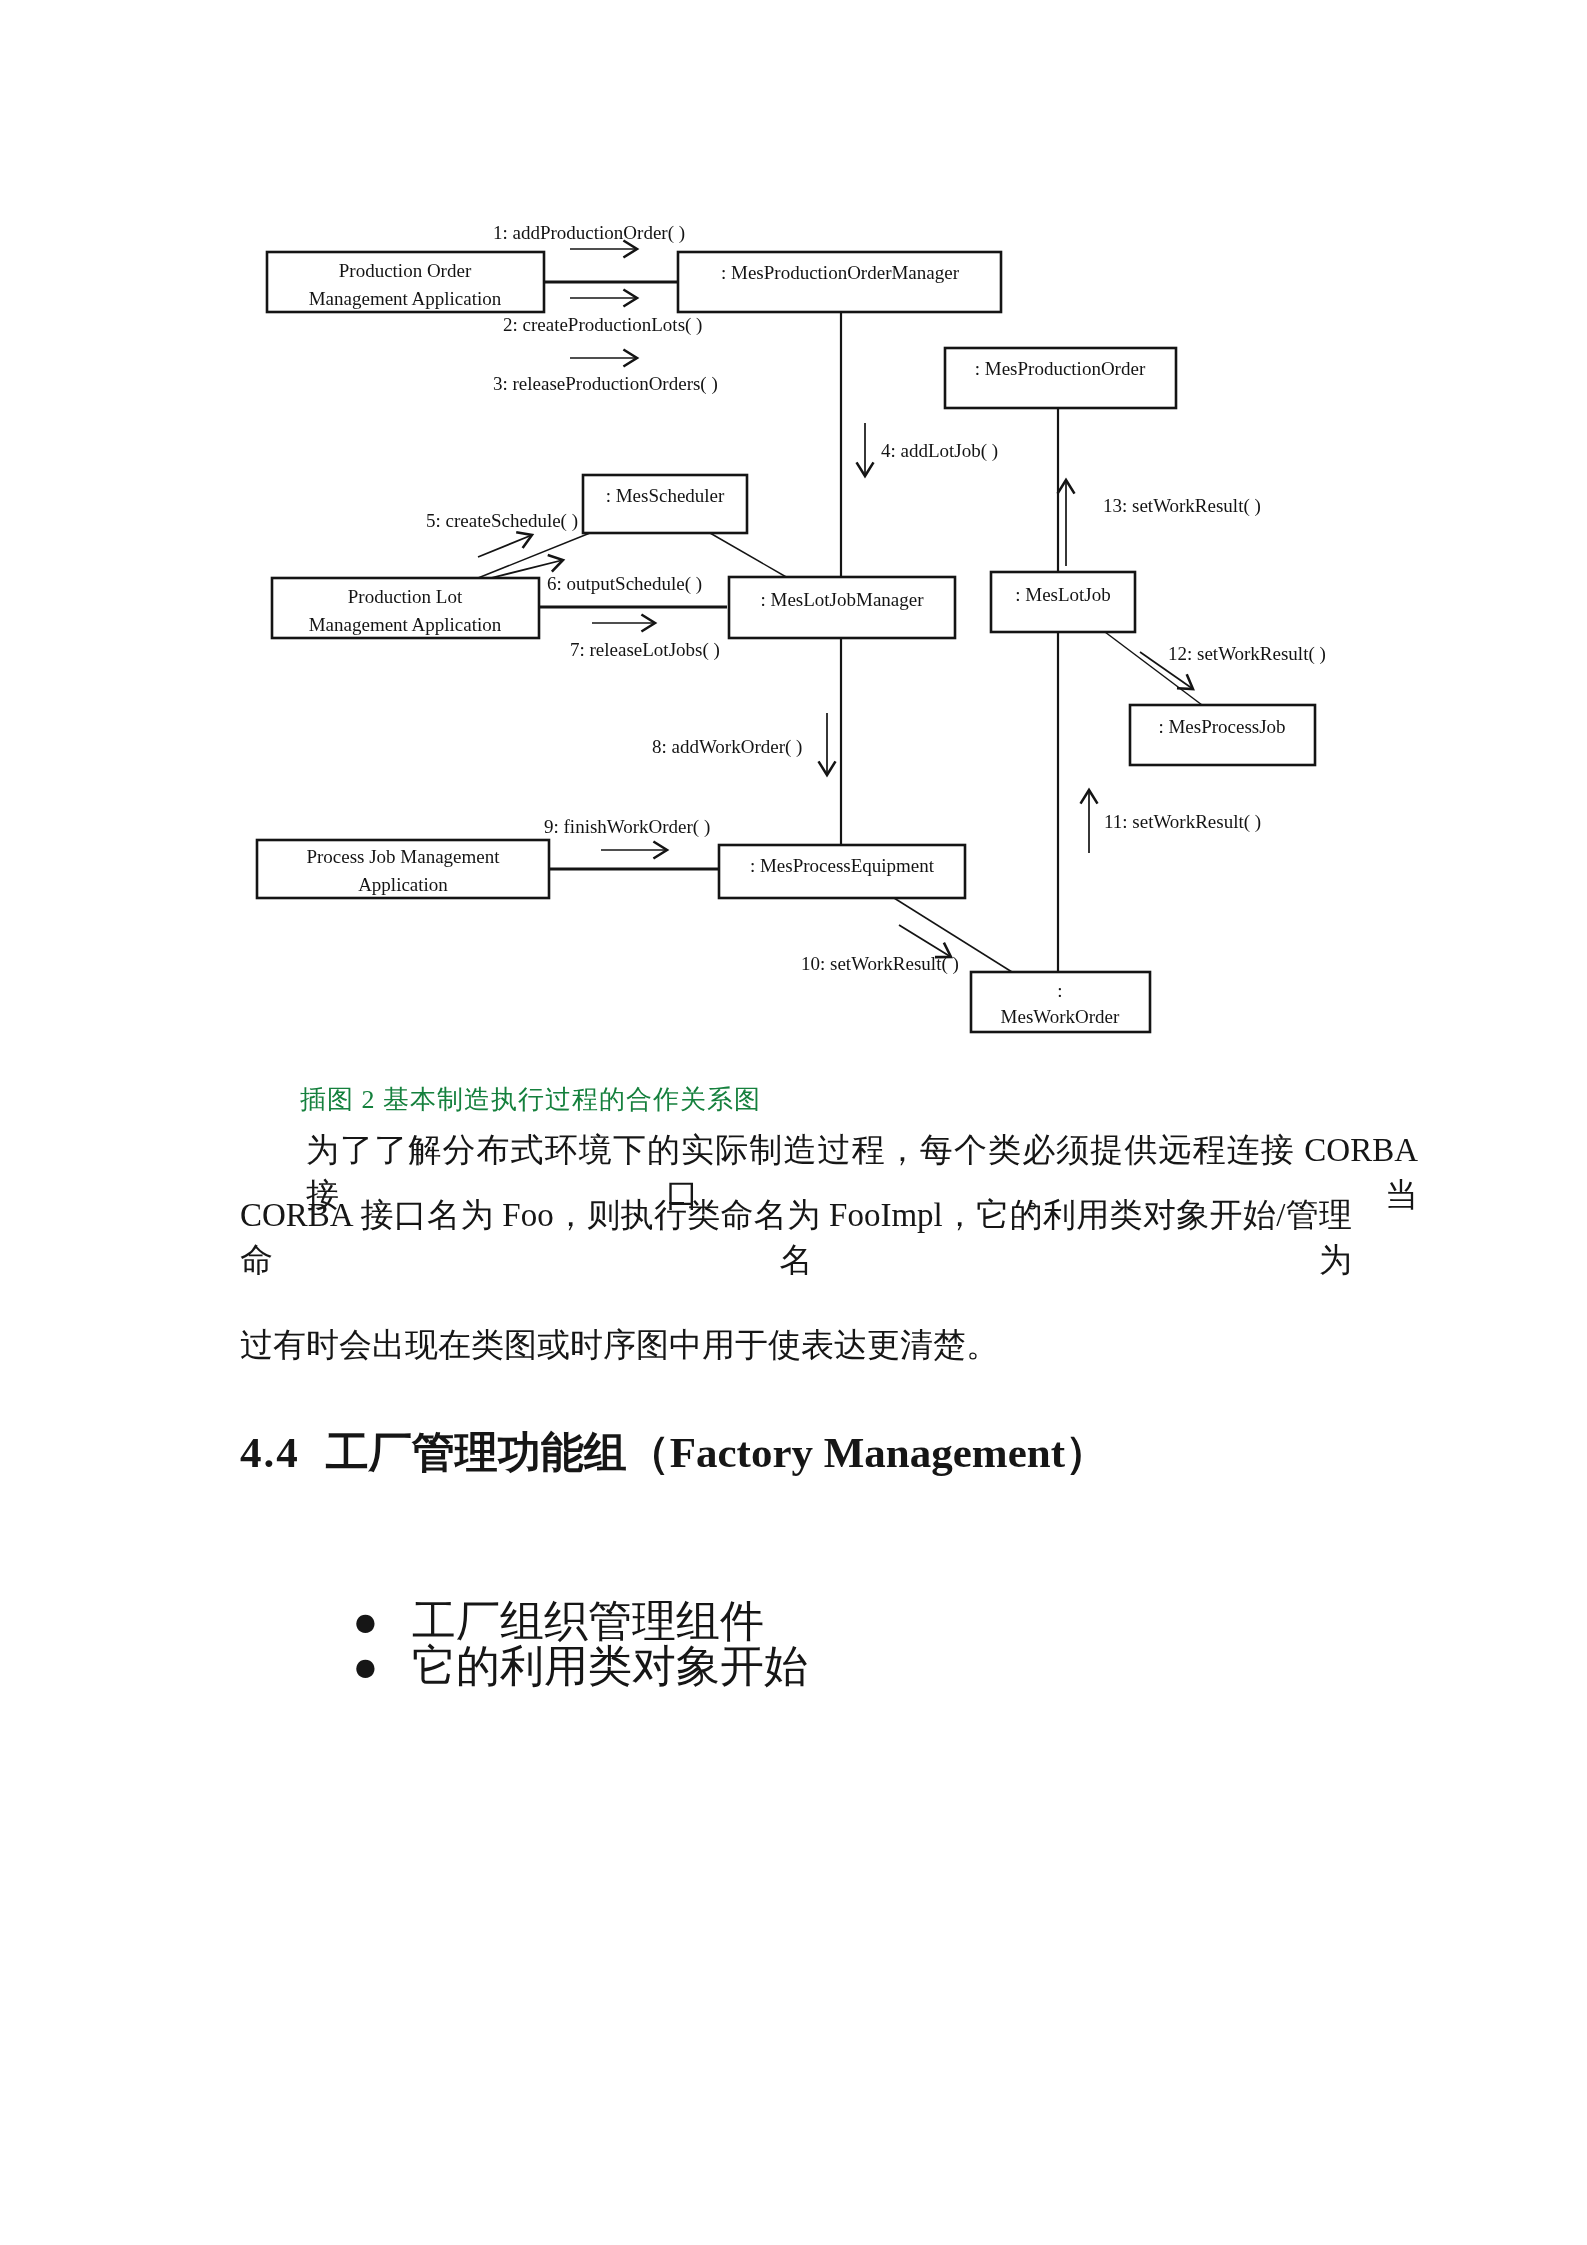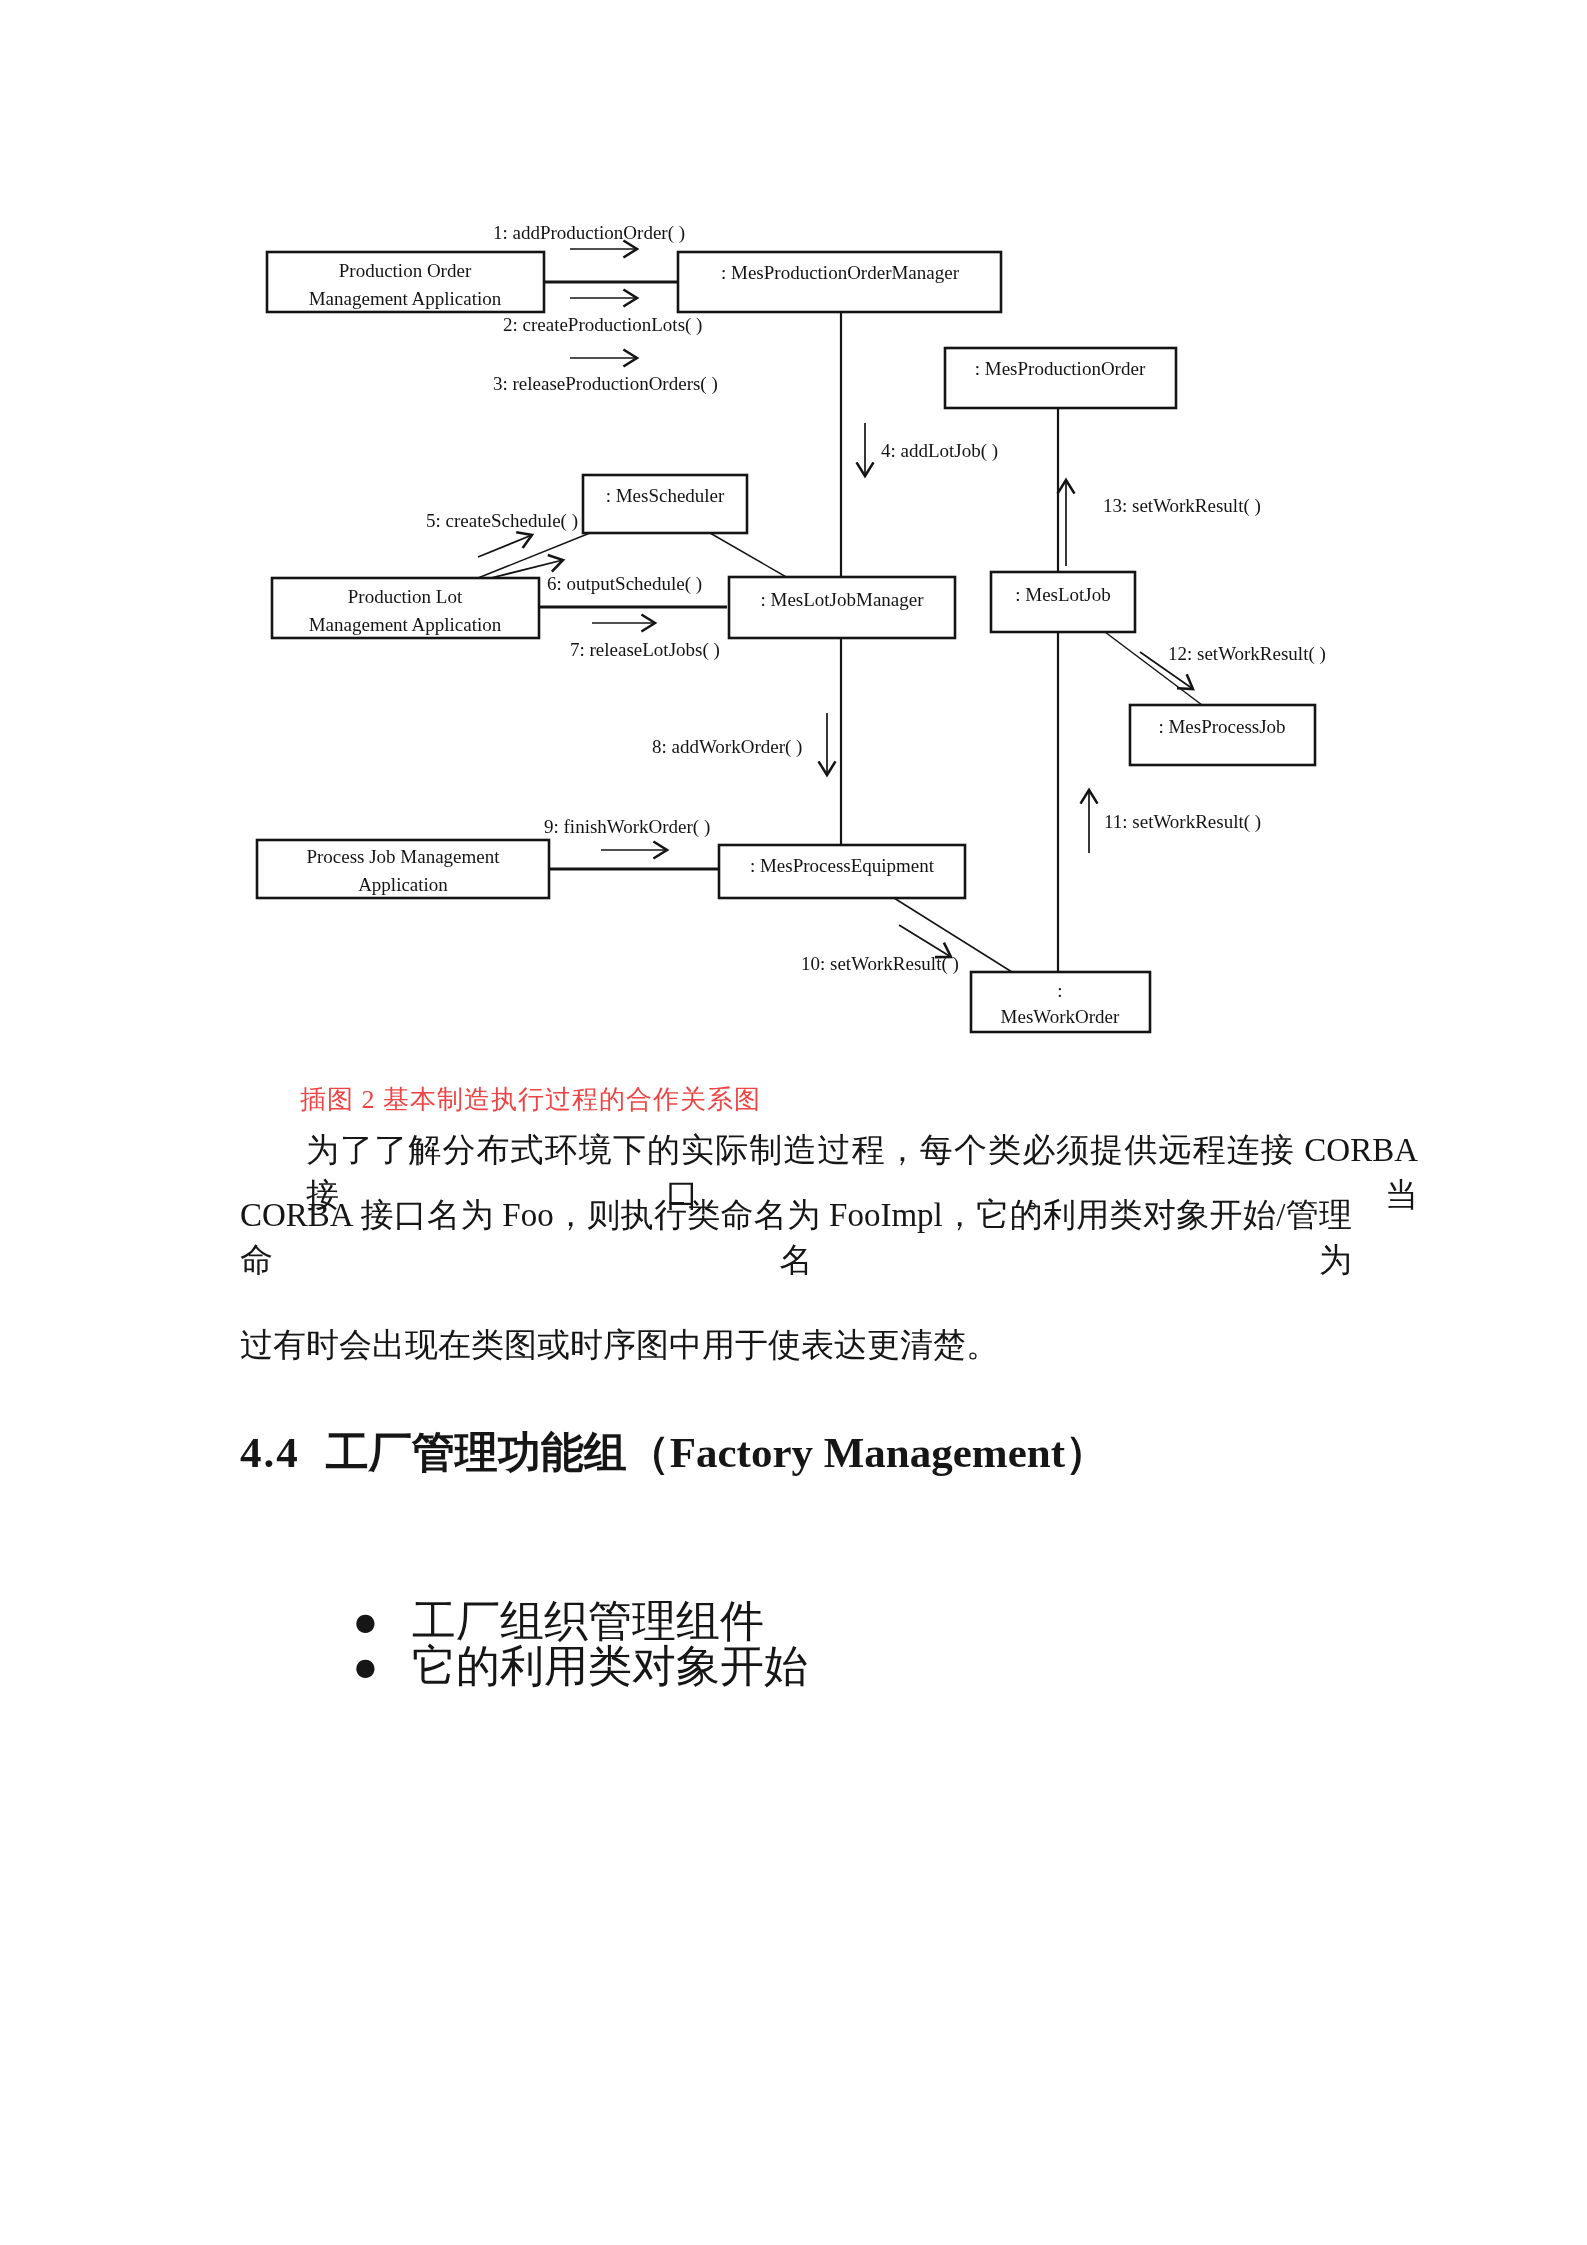--- a/index.html
+++ b/index.html
@@ -114,21 +114,21 @@
     <text class="msglabel" x="547" y="590">6: outputSchedule( )</text>
     <text class="msglabel" x="570" y="656">7: releaseLotJobs( )</text>
     <text class="msglabel" x="652" y="753">8: addWorkOrder( )</text>
     <text class="msglabel" x="544" y="833">9: finishWorkOrder( )</text>
     <text class="msglabel" x="801" y="970">10: setWorkResult( )</text>
     <text class="msglabel" x="1104" y="828">11: setWorkResult( )</text>
     <text class="msglabel" x="1168" y="660">12: setWorkResult( )</text>
     <text class="msglabel" x="1103" y="512">13: setWorkResult( )</text>
   </svg>
 
-  <div class="caption" style="color:#ef4444">插图 2 基本制造执行过程的合作关系图</div>
+  <div class="caption" style="color:#15803d">插图 2 基本制造执行过程的合作关系图</div>
 
   <div class="bodyline jline indent" style="top:1128px">为了了解分布式环境下的实际制造过程，每个类必须提供远程连接 CORBA 接口。当</div>
   <div class="bodyline jline" style="top:1193px">CORBA 接口名为 Foo，则执行类命名为 FooImpl，它的利用类对象开始/管理命名为</div>
   <div class="bodyline" style="top:1323px">过有时会出现在类图或时序图中用于使表达更清楚。</div>
 
   <div class="heading">
     <span class="num">4.4</span><span>工厂管理功能组（Factory Management）</span>
   </div>
 
 

